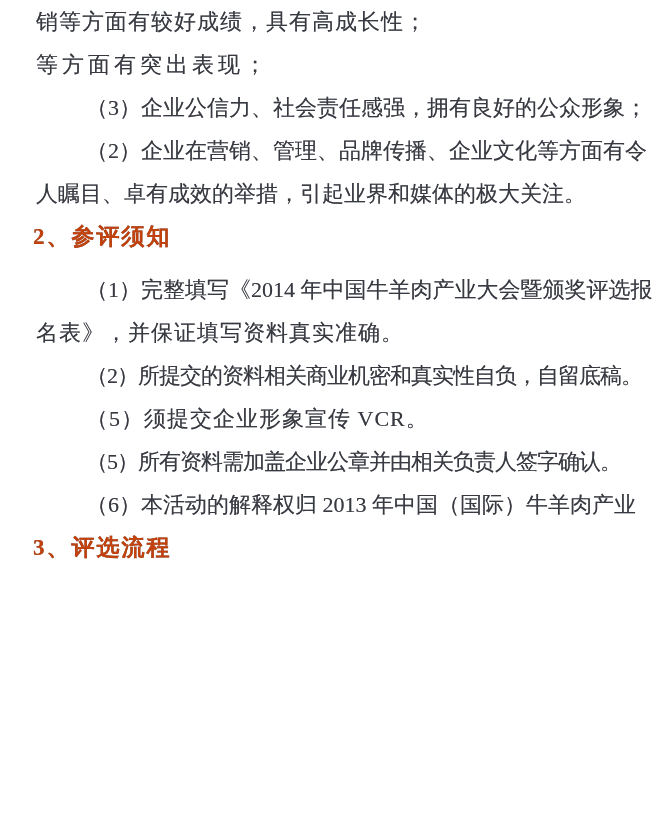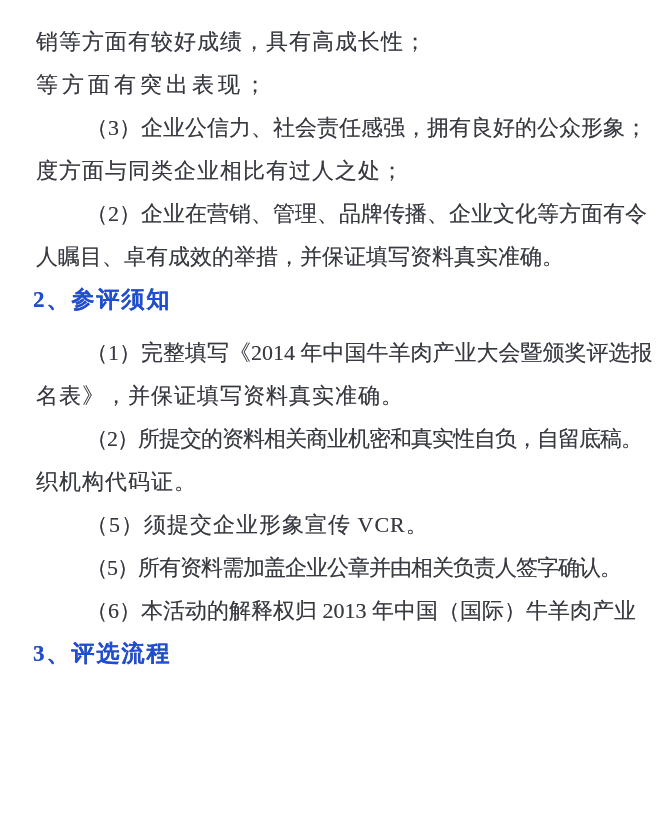--- a/index.html
+++ b/index.html
@@ -9,58 +9,56 @@
   }
   .page {
     position: relative;
     width: 666px;
     height: 751px;
     background: #ffffff;
     overflow: hidden;
     font-family: "Liberation Serif", "DejaVu Serif", serif;
     color: #383a42;
     box-sizing: border-box;
-    padding-top: 20px;
+    padding-top: 0;
   }
   .line {
     height: 43px;
     display: flex;
     align-items: center;
     white-space: nowrap;
     font-size: 22px;
     letter-spacing: 1px;
     padding-left: 36px;
     text-shadow: 0 0 0.4px rgba(56,58,66,0.55);
   }
   .indent { padding-left: 86px; }
   .snug   { letter-spacing: 0px; }
   .tight  { letter-spacing: -1px; }
   .loose  { letter-spacing: 4px; }
   .heading {
     padding-left: 33px;
     font-weight: 700;
     font-size: 23px;
-    color: #1d4ed8;
+    color: #c2410c;
     letter-spacing: 2px;
     text-shadow: 0 0 0.5px rgba(43,44,50,0.7);
   }
   .mt10 { margin-top: 10px; }
 </style>
 </head>
 <body>
 
 <div class="page">
   <div class="line">销等方面有较好成绩，具有高成长性；</div>
   <div class="line loose">等方面有突出表现；</div>
   <div class="line indent snug">（3）企业公信力、社会责任感强，拥有良好的公众形象；</div>
-  <div class="line">度方面与同类企业相比有过人之处；</div>
   <div class="line indent snug">（2）企业在营销、管理、品牌传播、企业文化等方面有令</div>
-  <div class="line snug">人瞩目、卓有成效的举措，并保证填写资料真实准确。</div>
+  <div class="line snug">人瞩目、卓有成效的举措，引起业界和媒体的极大关注。</div>
   <div class="line heading">2、参评须知</div>
   <div class="line indent snug mt10">（1）完整填写《2014 年中国牛羊肉产业大会暨颁奖评选报</div>
   <div class="line">名表》，并保证填写资料真实准确。</div>
   <div class="line indent tight">（2）所提交的资料相关商业机密和真实性自负，自留底稿。</div>
-  <div class="line">织机构代码证。</div>
   <div class="line indent">（5）须提交企业形象宣传 VCR。</div>
   <div class="line indent tight">（5）所有资料需加盖企业公章并由相关负责人签字确认。</div>
   <div class="line indent snug">（6）本活动的解释权归 2013 年中国（国际）牛羊肉产业</div>
   <div class="line heading">3、评选流程</div>
 </div>
 
 </body></html>

